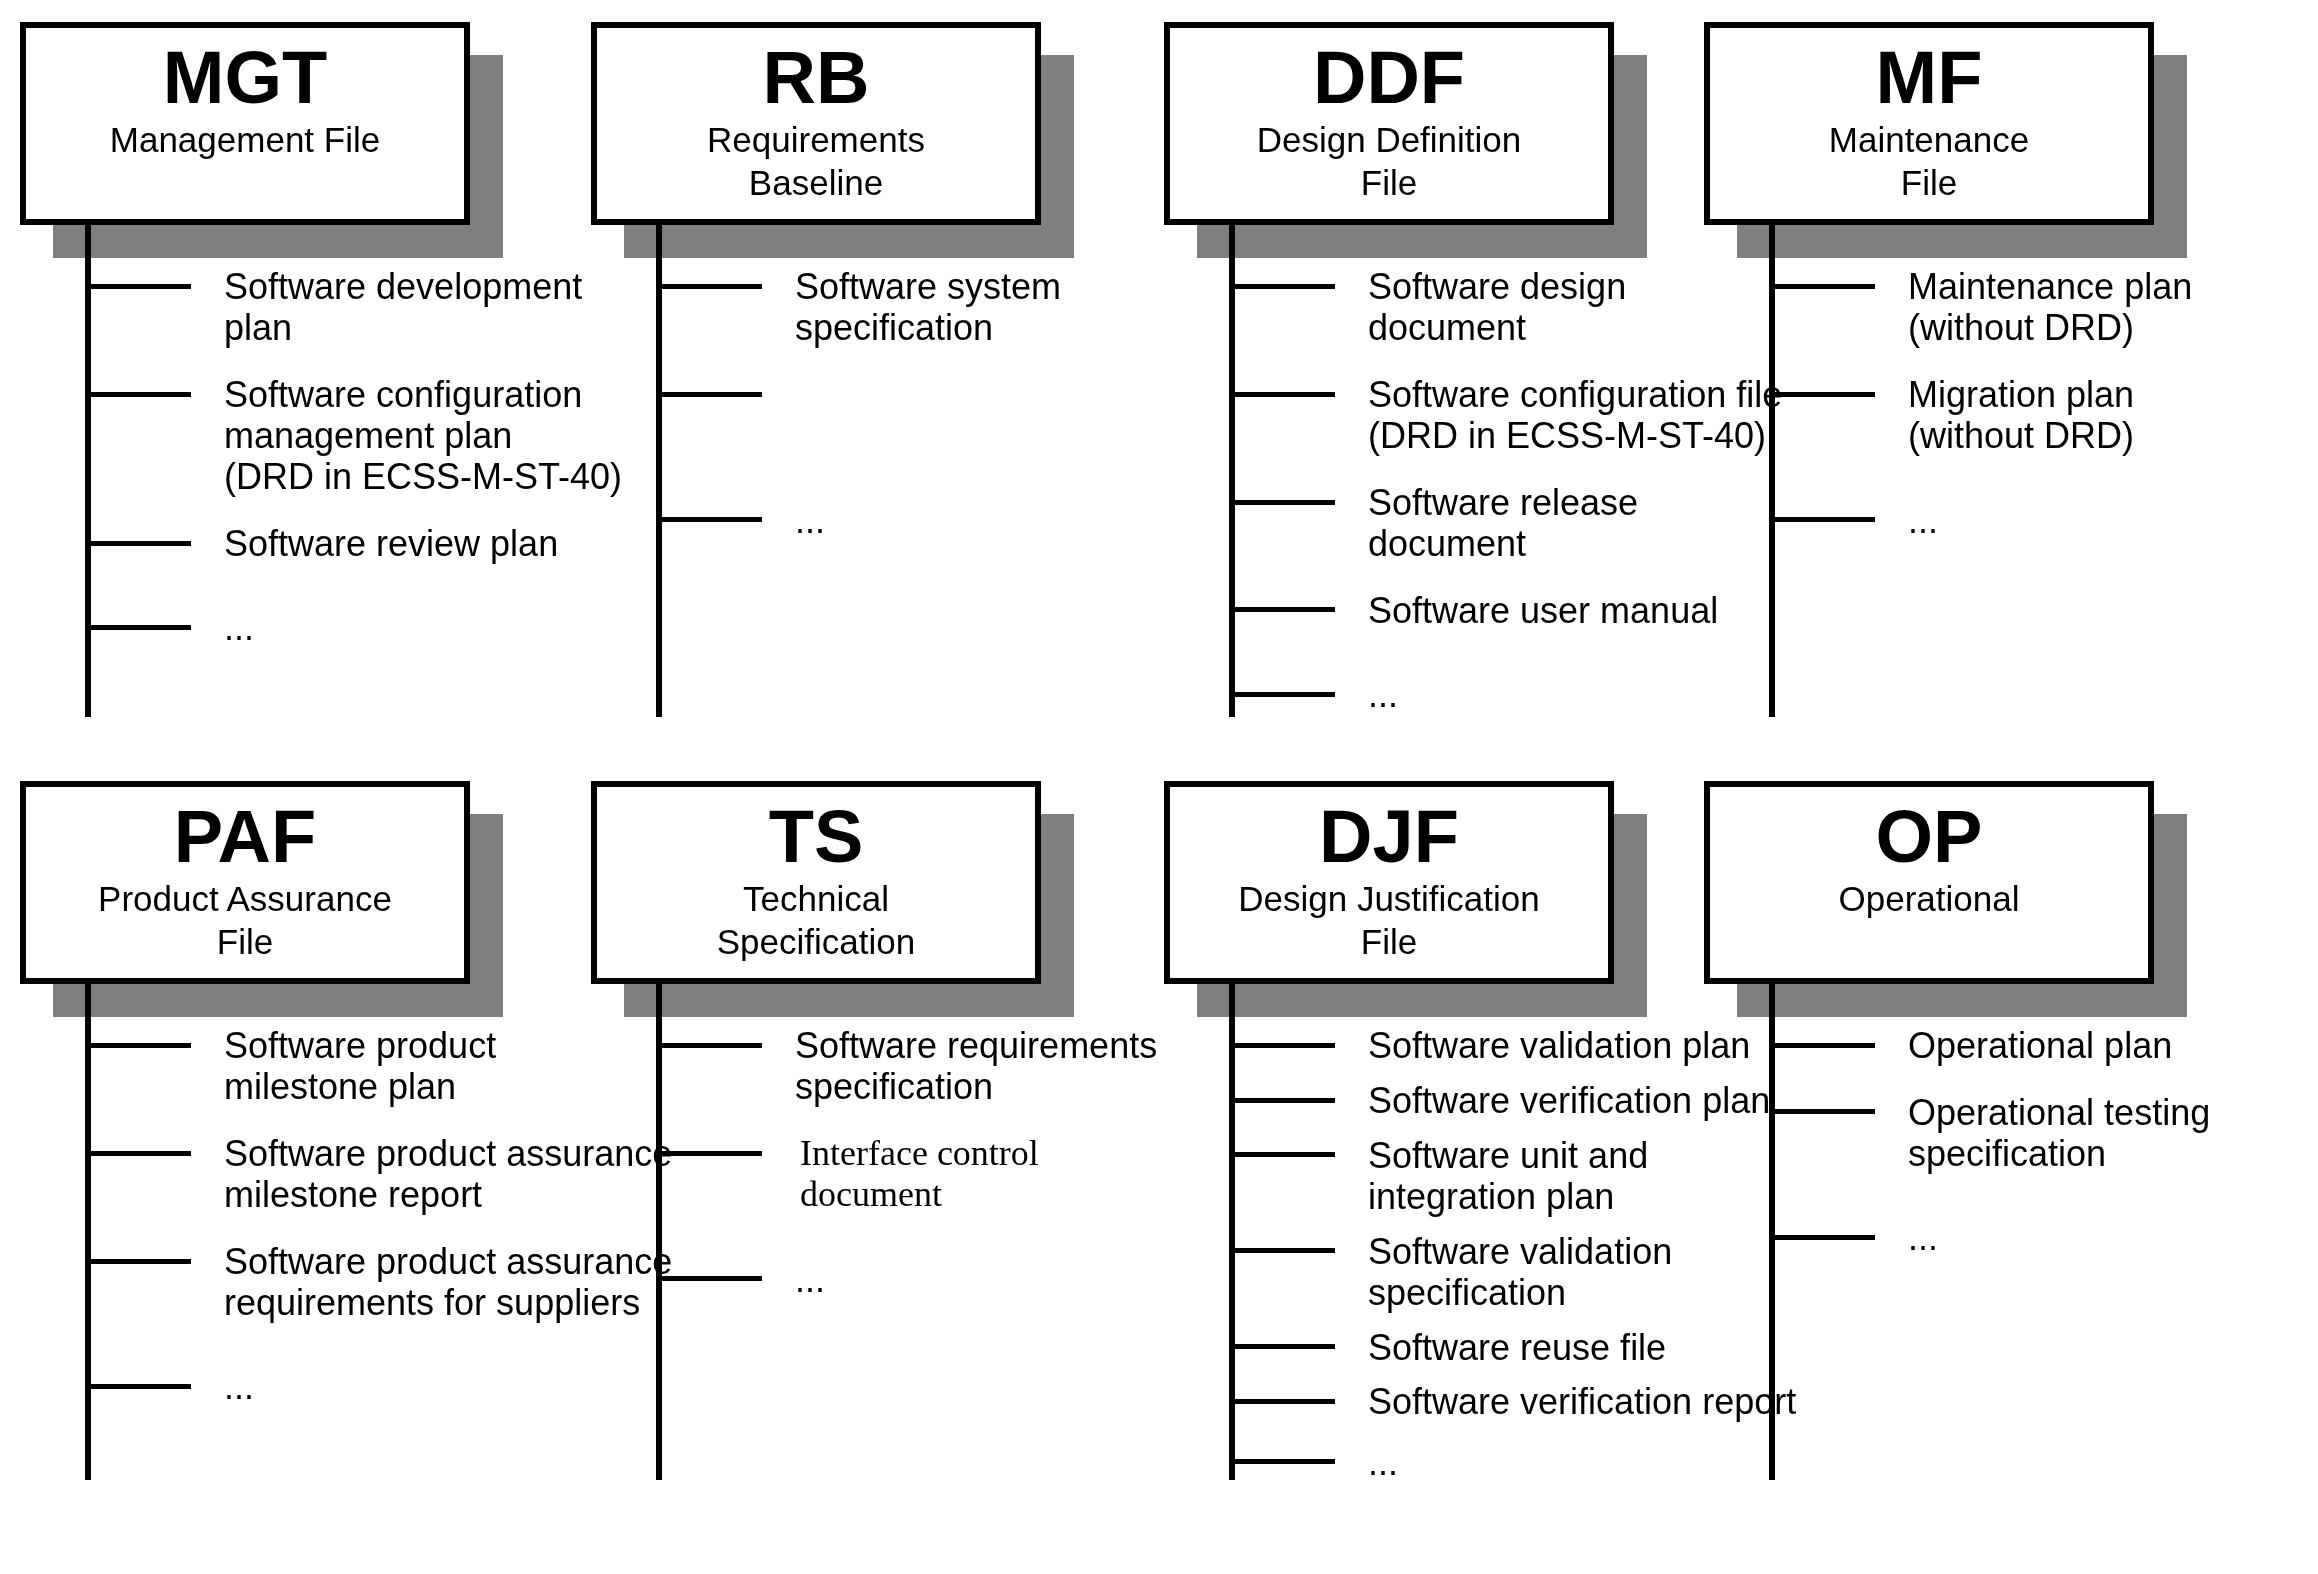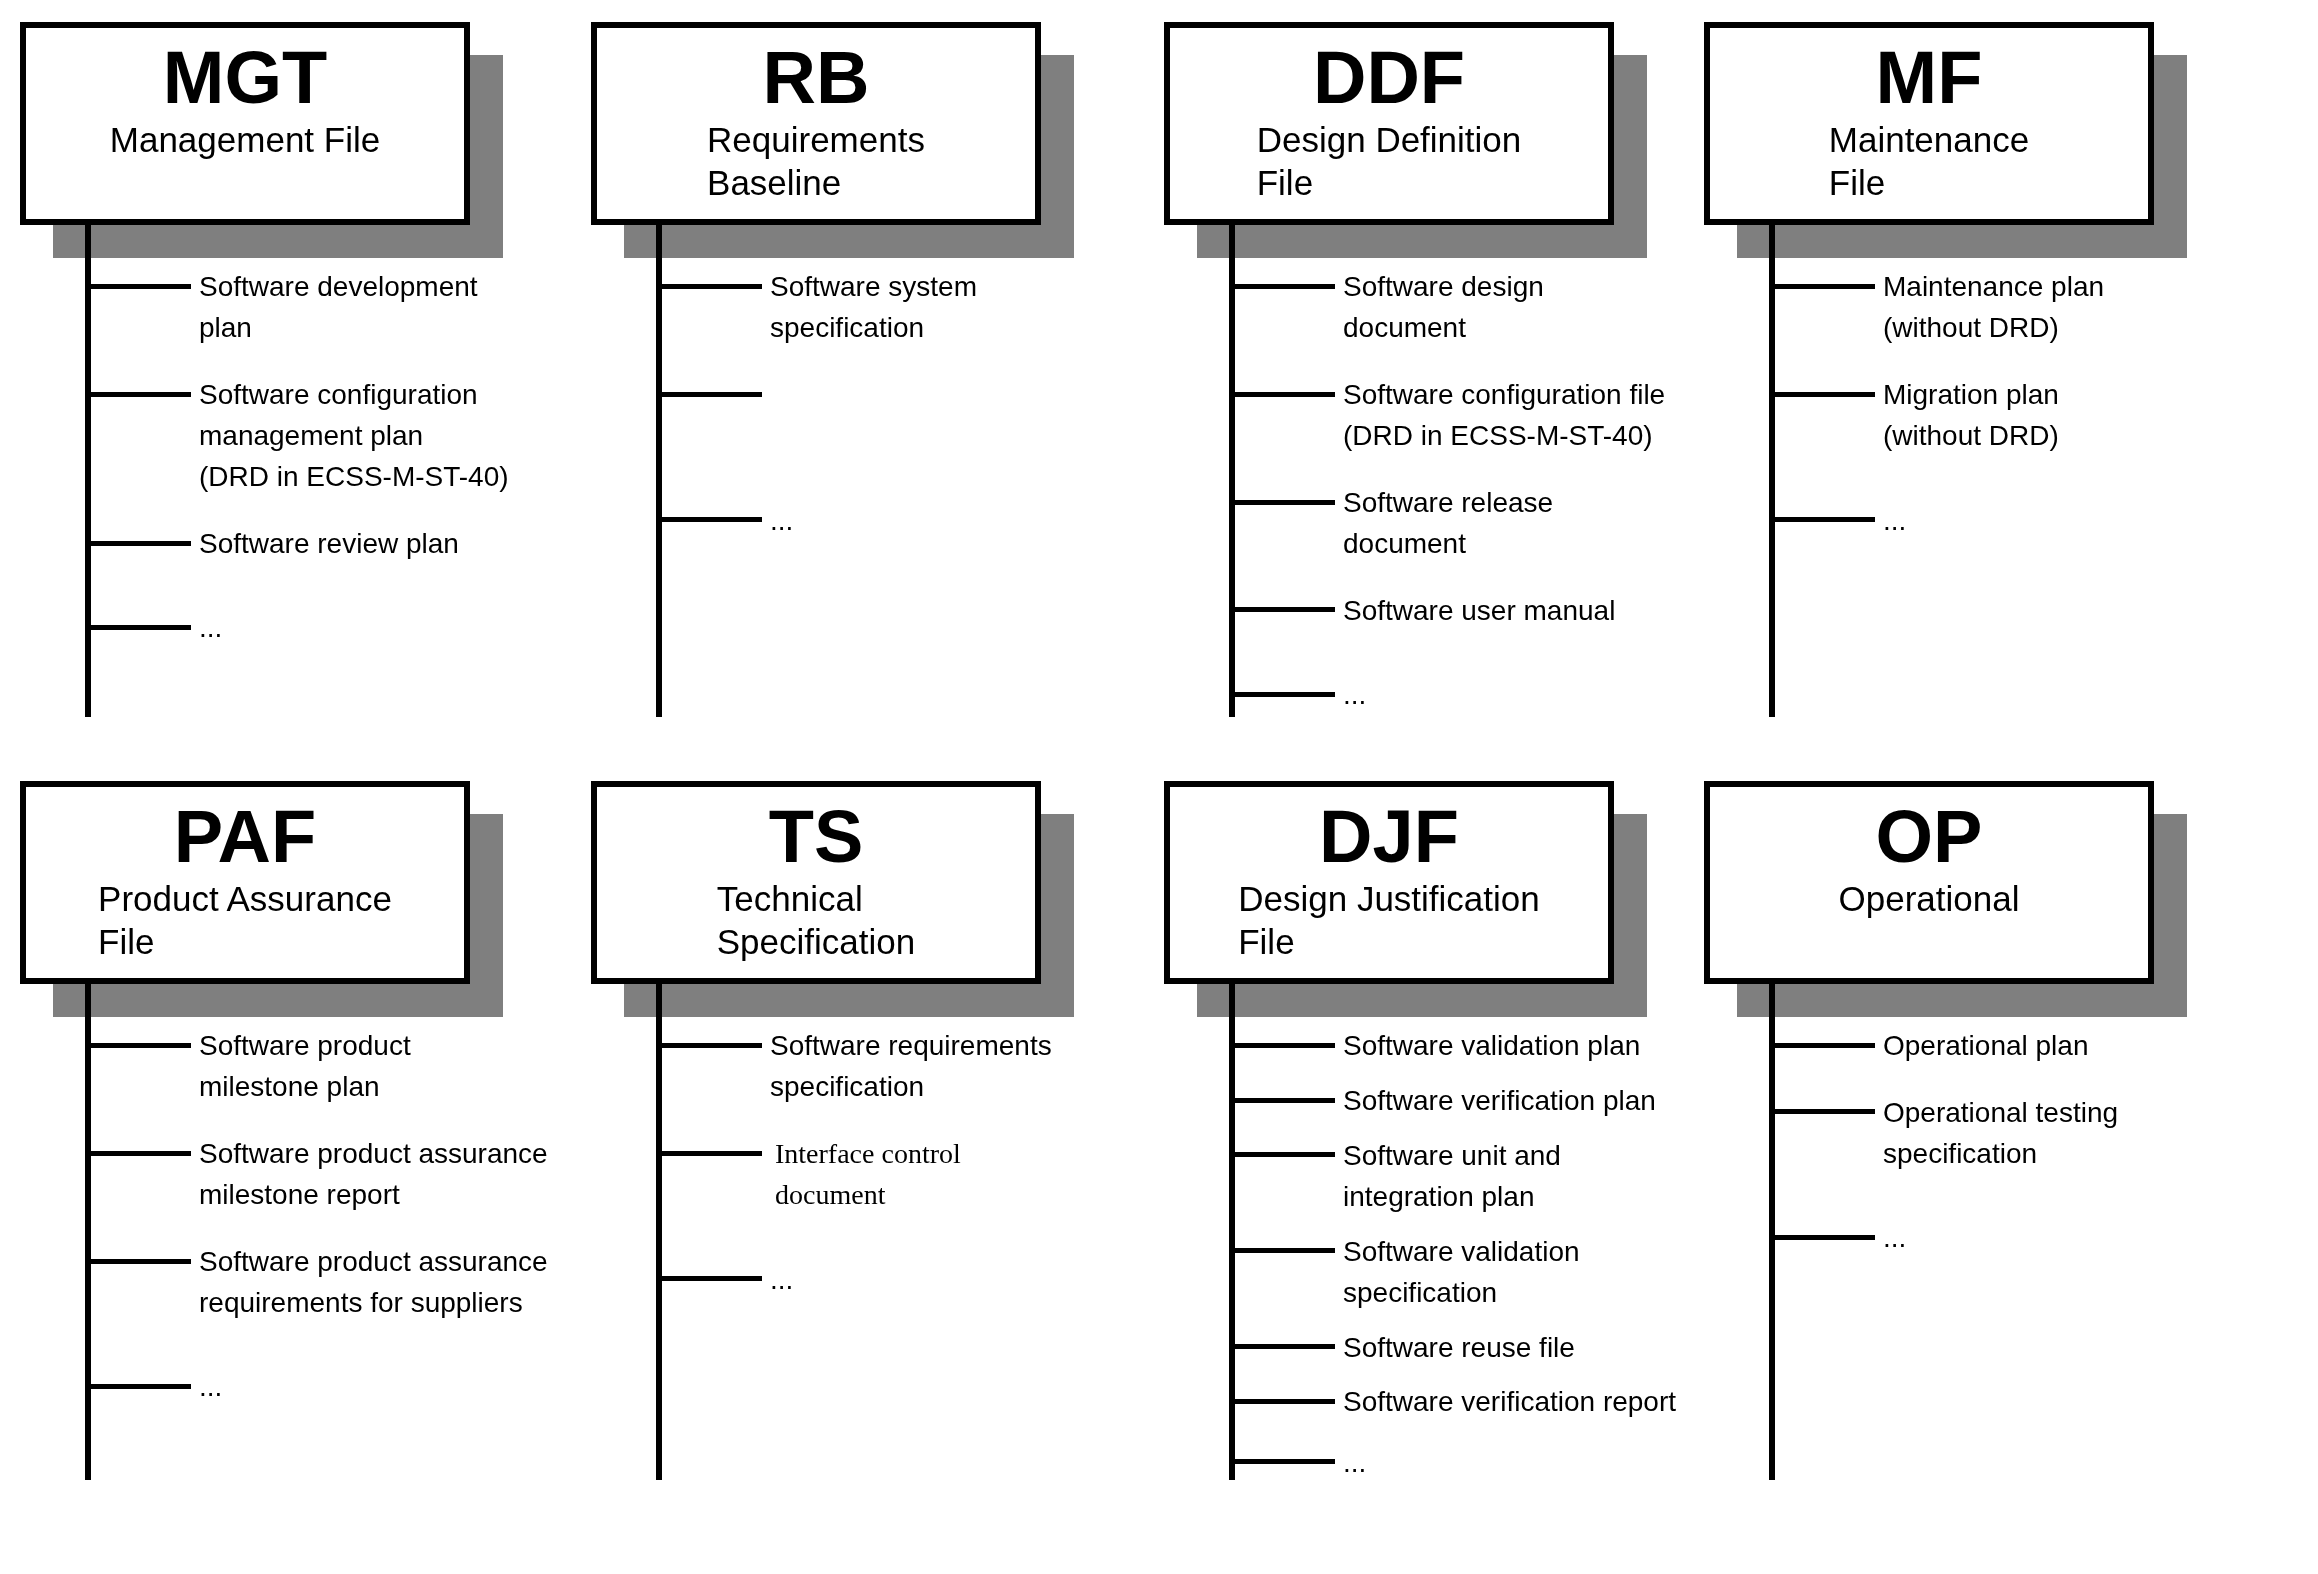--- a/index.html
+++ b/index.html
@@ -43,41 +43,42 @@
   }
   .acronym {
     font-size: 74px;
     font-weight: bold;
     line-height: 80px;
     white-space: pre;
   }
   .fullname {
     font-size: 35px;
     line-height: 43px;
-    text-align: left;
+    text-align: center;
     white-space: pre-line;
   }
   .trunk {
     position: absolute;
     width: 5.9px;
     background: #000000;
     z-index: 3;
   }
   .tick {
     position: absolute;
     height: 5.2px;
     background: #000000;
     z-index: 3;
   }
   .label {
     position: absolute;
-    font-size: 28px;
+    font-size: 36px;
     line-height: 41px;
     white-space: pre;
     z-index: 3;
+    margin-left: 25px;
   }
 </style>
 </head>
 <body>
 
 <div class="canvas" id="canvas">
   <section class="file-section" style="left: 20px; top: 22px; width: 517px; height: 703px;">
     <div class="shadow" style="left: 33px; top: 33px; background: rgb(127, 127, 127);"></div>
     <div class="box">
       <div class="acronym">MGT</div>

